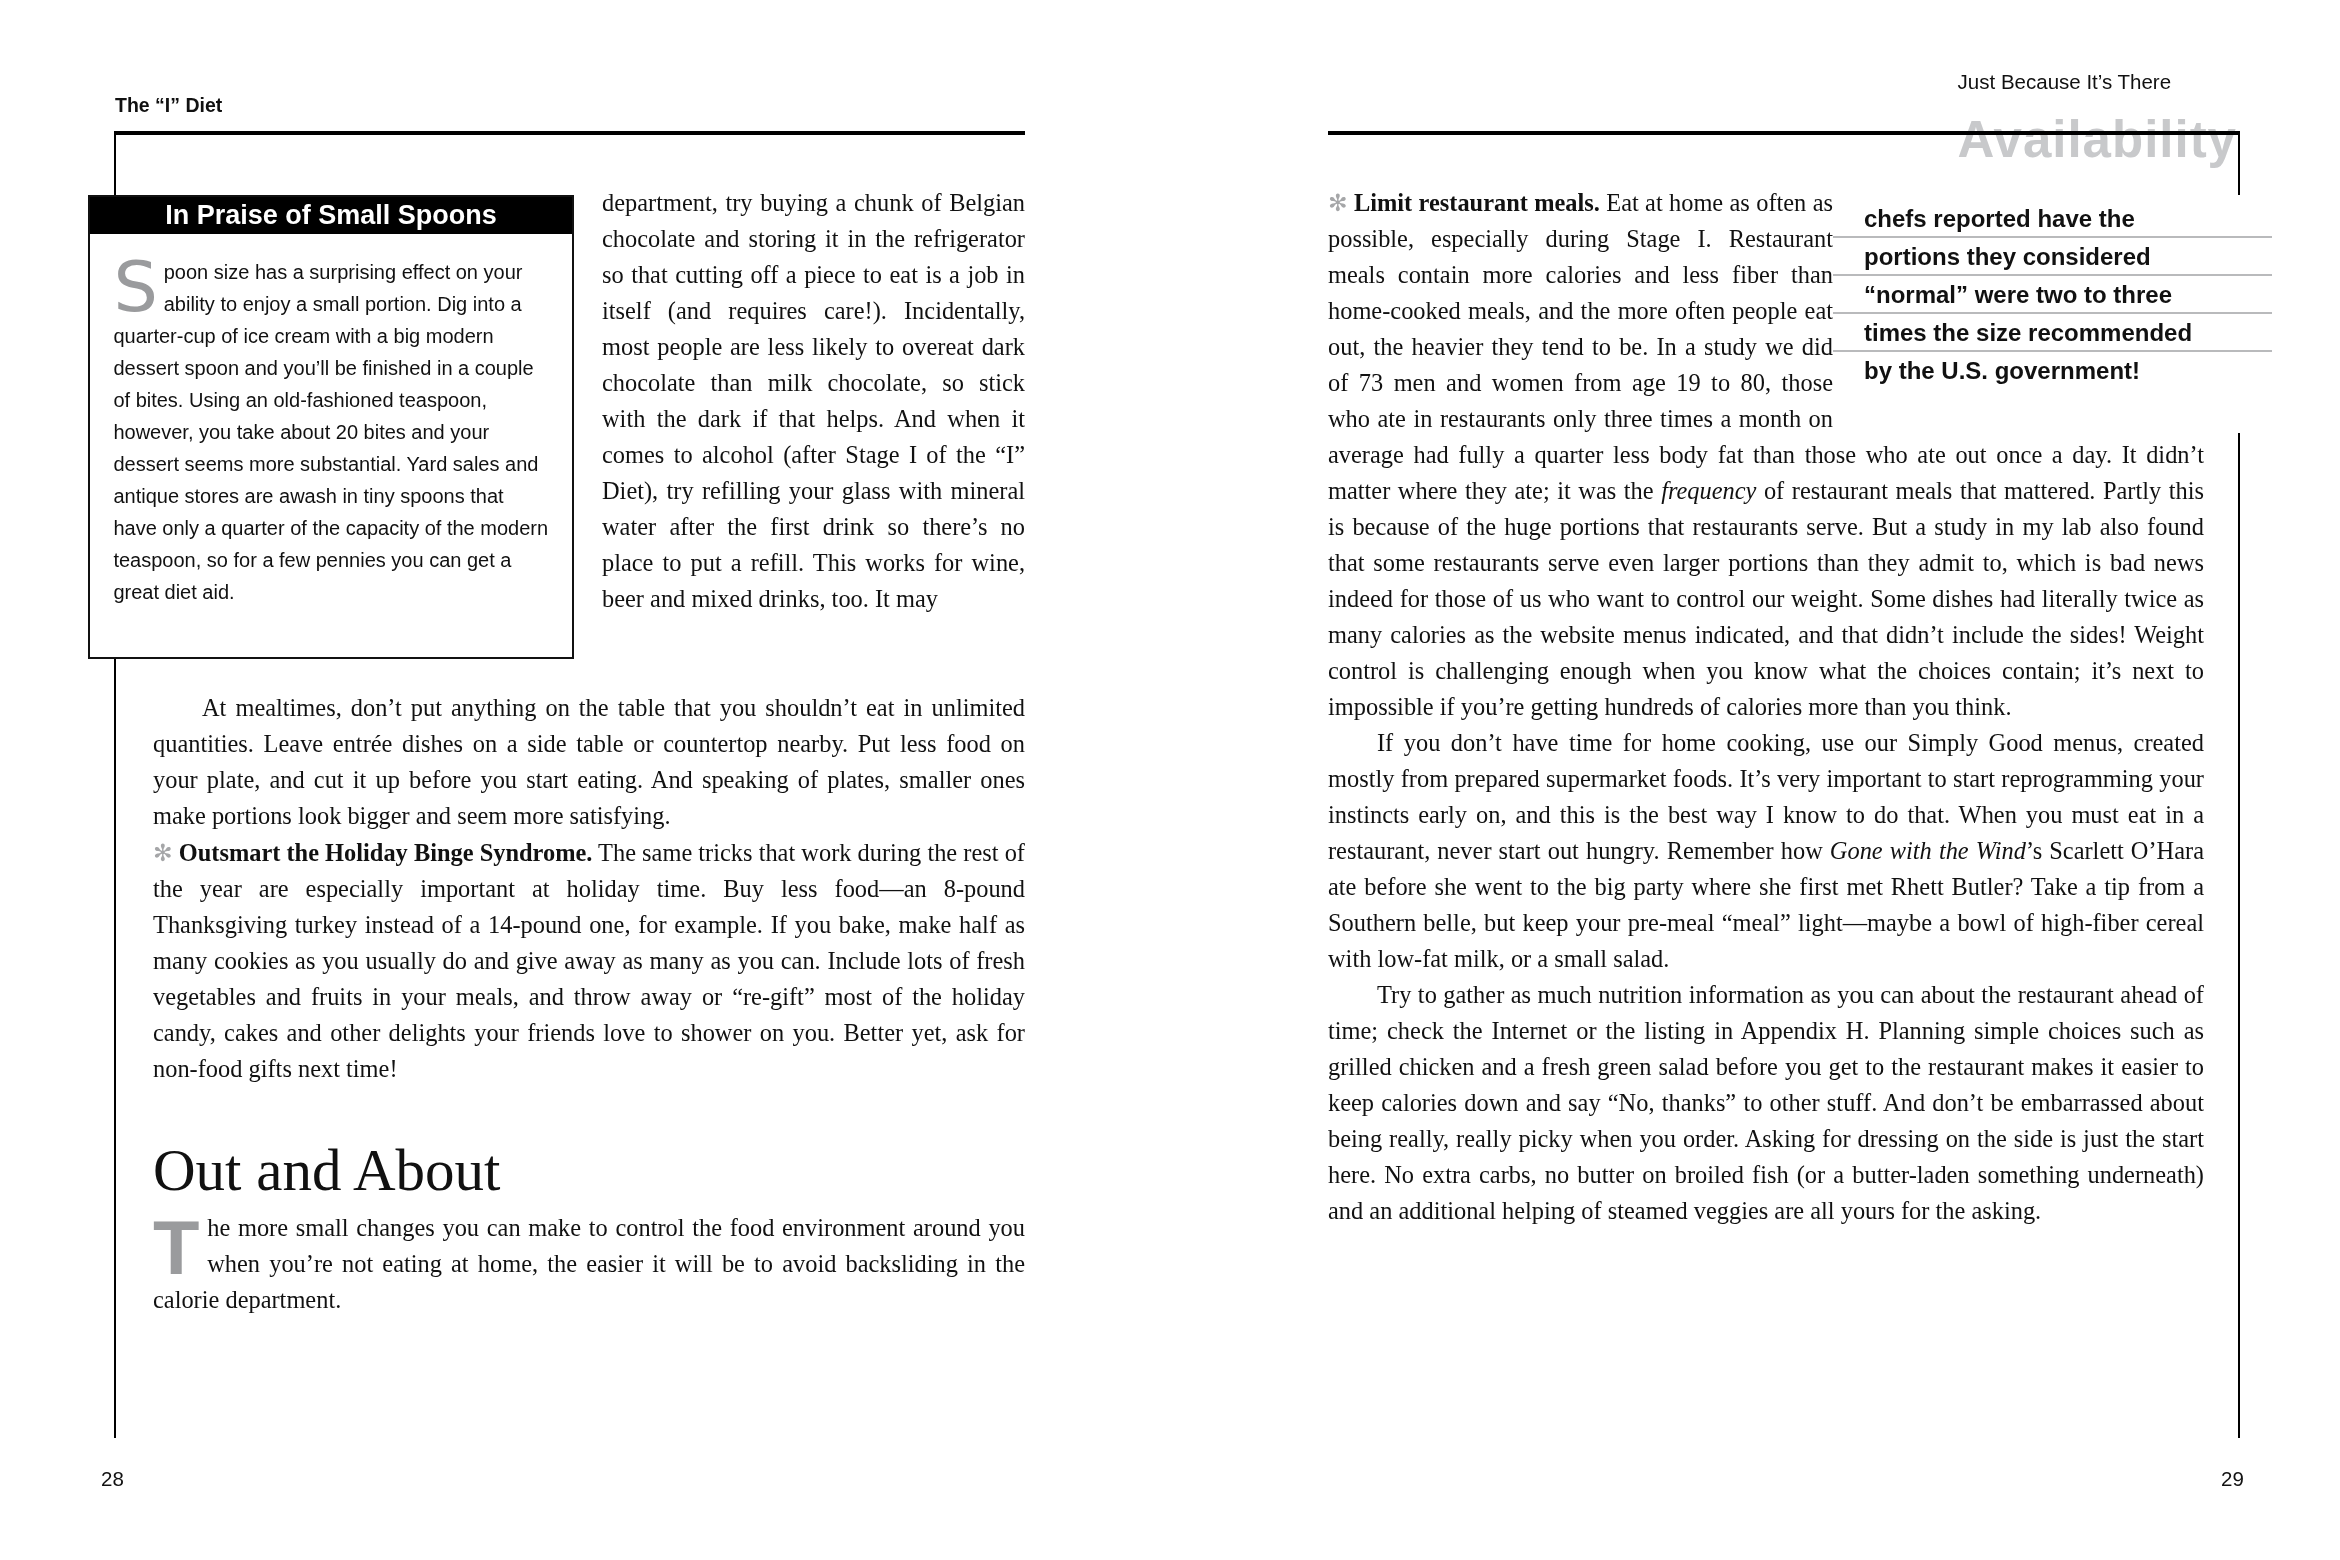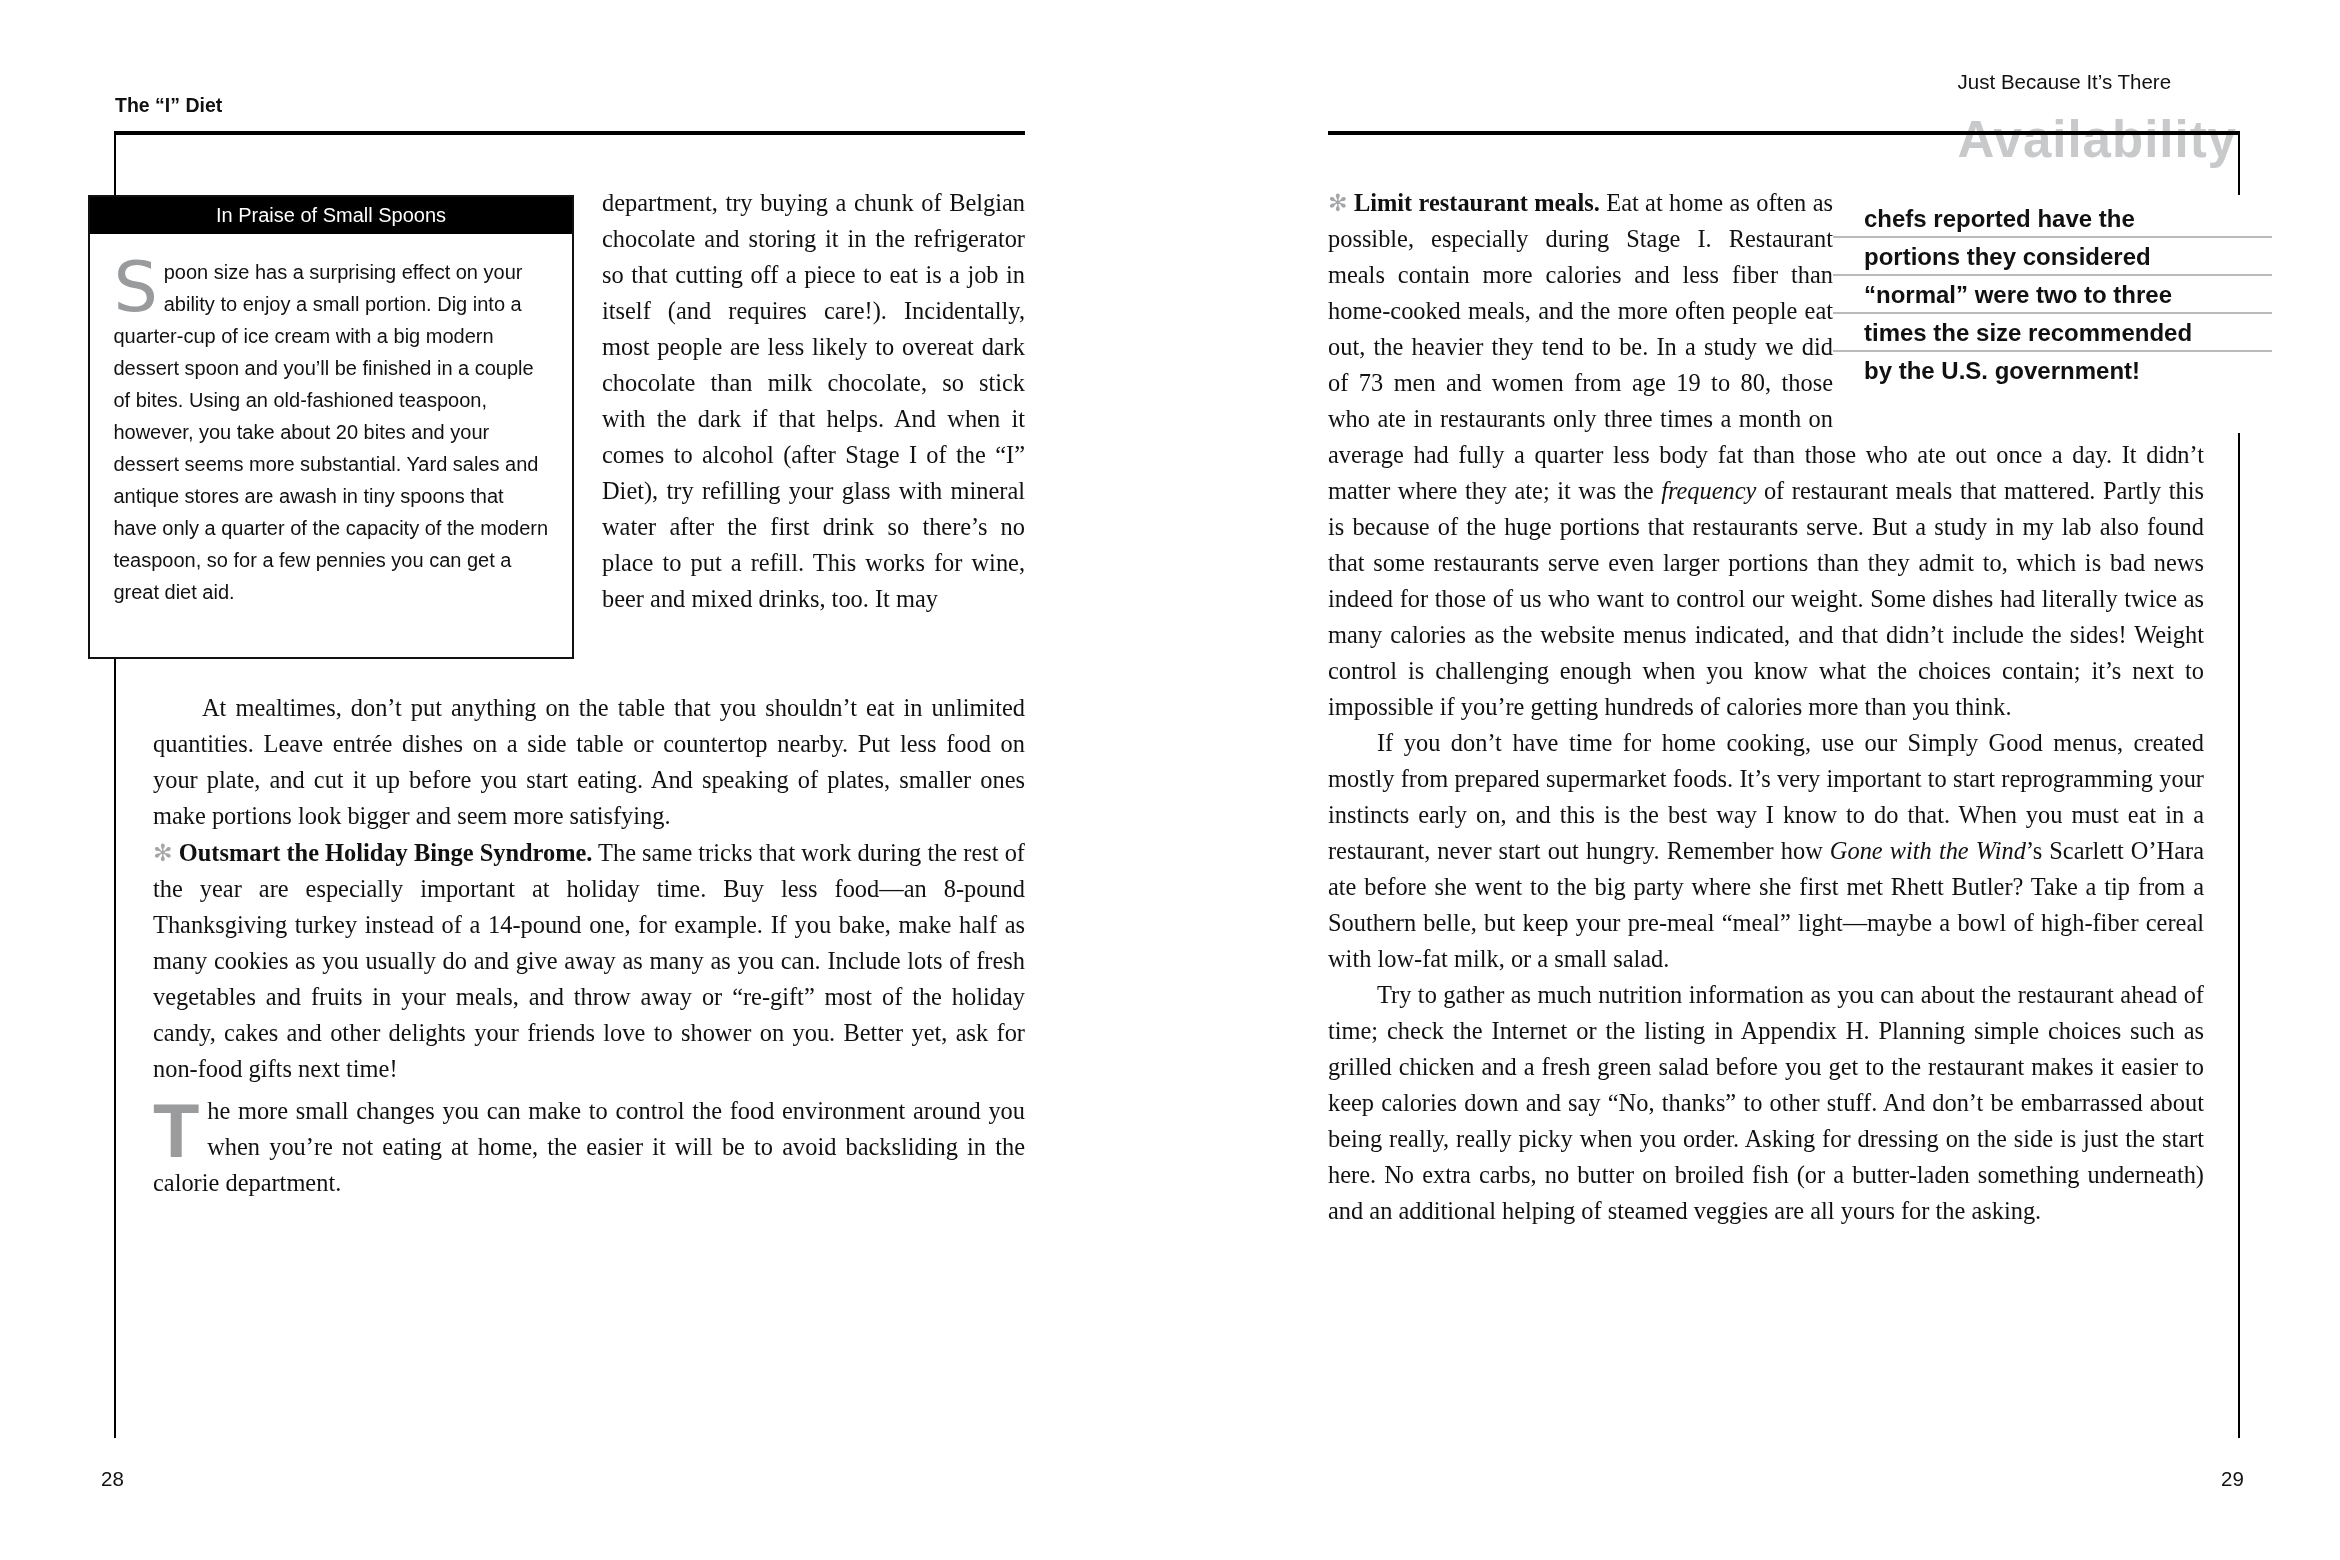--- a/index.html
+++ b/index.html
@@ -17,21 +17,21 @@
   .rule-top { position:absolute; height:3.9px; background:#000; }
   .vrule { position:absolute; width:2px; background:#000; }
 
   .body-text { font-size:24.4px; line-height:36px; text-align:justify; }
   .body-text p { margin:0; }
   .indent { text-indent:49px; }
   .star { color:#a5a6a8; font-weight:bold; font-family:"DejaVu Sans", sans-serif; font-size:23.4px; }
 
   
   .sidebar { position:absolute; left:88px; top:195px; width:486px; height:464px; border:2px solid #111; background:#fff; box-sizing:border-box; }
-  .sidebar-title { background:#000; color:#fff; font-size:20px; font-weight:normal; text-align:center; height:37px; line-height:37px; }
+  .sidebar-title { background:#000; color:#fff; font-size:27px; font-weight:bold; text-align:center; height:37px; line-height:37px; }
   .sidebar-body { padding:21.5px 23.4px 0 23.4px; font-size:20px; line-height:32px; }
   .drop-s { float:left; font-size:70px; line-height:59px; color:#9a9b9d; margin:2px 5.9px 0 0; font-family:"DejaVu Sans", sans-serif; font-weight:normal; }
 
   .h2 { font-size:59px; line-height:68px; margin:0; font-weight:normal; }
   .drop-t { float:left; font-size:76px; line-height:64px; color:#9a9b9d; font-weight:bold; margin:5.9px 7.8px 0 0; font-family:"Liberation Sans", sans-serif; }
 
   
   .pullquote { position:absolute; left:1833px; top:200px; width:439px; }
   .pq-line { font-size:24px; font-weight:bold; height:38px; line-height:38px; padding-left:31px; border-bottom:2.9px solid #b9babc; box-sizing:border-box; }
   .pq-line.last { border-bottom:none; }
@@ -57,20 +57,21 @@
   <div class="body-text serif" style="position:absolute; left:602px; top:185px; width:423px;">
     <p>department, try buying a chunk of Belgian chocolate and storing it in the refrigerator so that cutting off a piece to eat is a job in itself (and requires care!). Incidentally, most people are less likely to overeat dark chocolate than milk chocolate, so stick with the dark if that helps. And when it comes to alcohol (after Stage I of the “I” Diet), try refilling your glass with mineral water after the first drink so there’s no place to put a refill. This works for wine, beer and mixed drinks, too. It may</p>
   </div>
 
   <div class="body-text serif" style="position:absolute; left:153px; top:690px; width:872px;">
     <p class="indent">At mealtimes, don’t put anything on the table that you shouldn’t eat in unlimited quantities. Leave entrée dishes on a side table or countertop nearby. Put less food on your plate, and cut it up before you start eating. And speaking of plates, smaller ones make portions look bigger and seem more satisfying.</p>
     <p style="margin-top:1px;">
       <span class="star">✻</span>
       <b>Outsmart the Holiday Binge Syndrome.</b><span> The same tricks that work during the rest of the year are especially important at holiday time. Buy less food—an 8-pound Thanksgiving turkey instead of a 14-pound one, for example. If you bake, make half as many cookies as you usually do and give away as many as you can. Include lots of fresh vegetables and fruits in your meals, and throw away or “re-gift” most of the holiday candy, cakes and other delights your friends love to shower on you. Better yet, ask for non-food gifts next time!</span>
     </p>
+    <h2 class="h2 serif" style="margin-top:49px;">Out and About</h2>
     <p style="margin-top:5.9px;">
       <span class="drop-t">T</span><span>he more small changes you can make to control the food environment around you when you’re not eating at home, the easier it will be to avoid backsliding in the calorie department.</span>
     </p>
   </div>
 
   <div class="folio sans" style="left:101px;">28</div>
 </div>
 
 <div class="page" style="left:1170px; width:1170px;">
   <div class="runhead-right sans" style="right:103px;flex-direction:column;">

